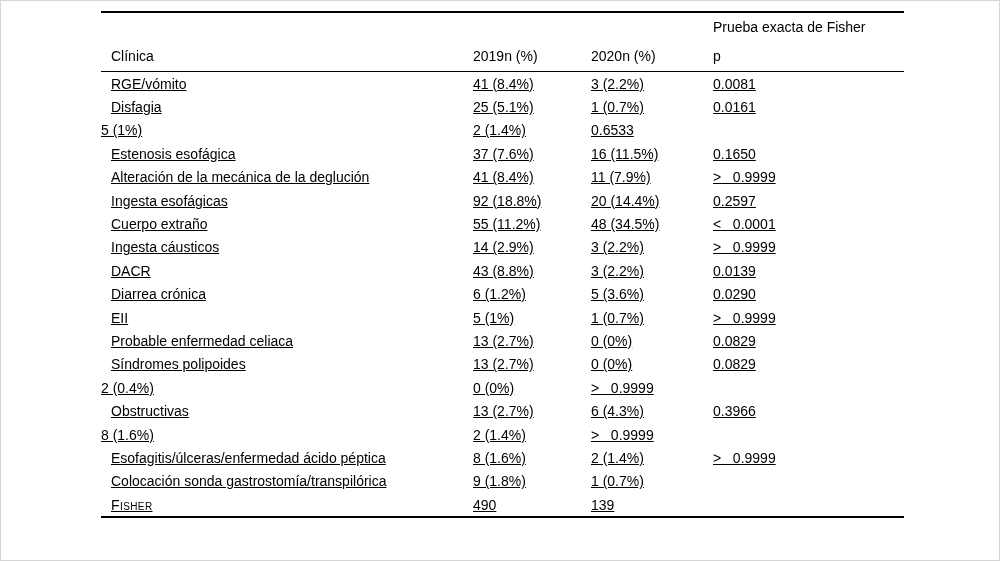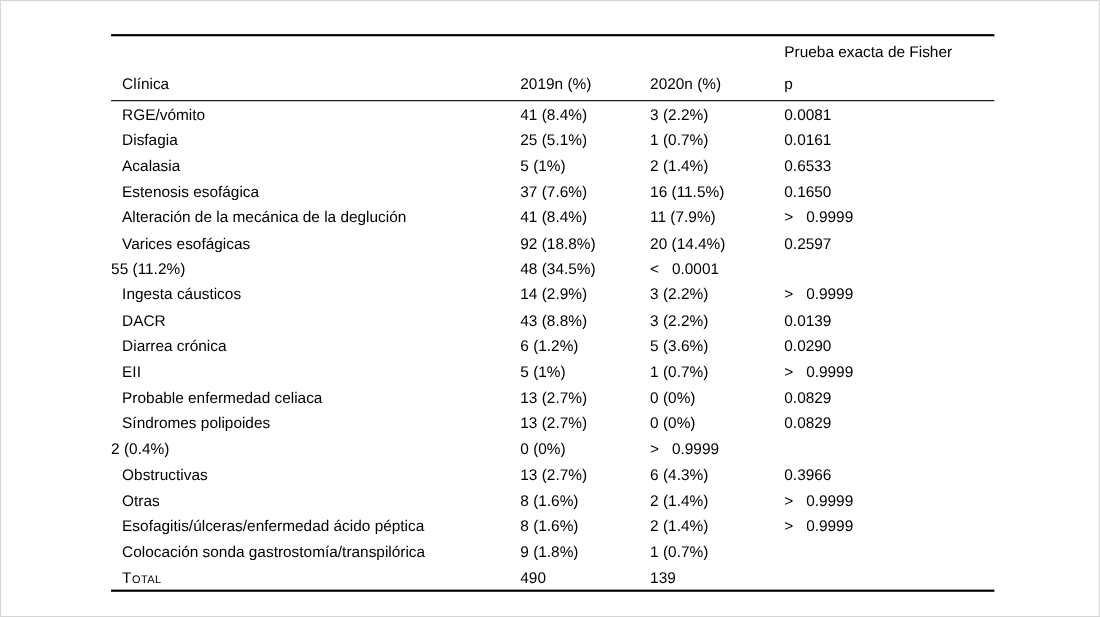--- a/index.html
+++ b/index.html
@@ -14,31 +14,31 @@
   }
   .frame {
     position: relative;
     width: 1000px; height: 561px;
     background: #ffffff;
     border: 1px solid #d6d6d6;
     overflow: hidden;
   }
   .table-wrap {
     position: absolute;
-    left: 100px; top: 30px;
+    left: 100px; top: 10px;
     width: 803px;
   }
   .rule { height: 1.5px; background: #000000; }
   .hrow, .row {
     display: grid;
     grid-template-columns: 372px 118px 122px 1fr;
     align-items: center;
   }
   .hrow { height: 29px; }
-  .row { height: 23.4px; }
+  .row { height: 23.4px; text-decoration: underline; }
   .cell { white-space: nowrap; overflow: hidden; }
   .cell.c1 { padding-left: 10px; }
   .p-cell { white-space: pre; }
   .total-row .c1 { font-variant: small-caps; letter-spacing: 0.4px; }
 </style>
 </head>
 <body>
 
 <div class="frame">
   <div class="table-wrap">
@@ -68,44 +68,44 @@
     <div class="cell c3">3 (2.2%)</div>
     <div class="cell c4 p-cell">0.0081</div>
   </div>
         <div class="row">
     <div class="cell c1">Disfagia</div>
     <div class="cell c2">25 (5.1%)</div>
     <div class="cell c3">1 (0.7%)</div>
     <div class="cell c4 p-cell">0.0161</div>
   </div>
         <div class="row">
-    <div class="cell c1">Acalasia</div>
     <div class="cell c2">5 (1%)</div>
     <div class="cell c3">2 (1.4%)</div>
     <div class="cell c4 p-cell">0.6533</div>
   </div>
         <div class="row">
     <div class="cell c1">Estenosis esofágica</div>
     <div class="cell c2">37 (7.6%)</div>
     <div class="cell c3">16 (11.5%)</div>
     <div class="cell c4 p-cell">0.1650</div>
   </div>
         <div class="row">
     <div class="cell c1">Alteración de la mecánica de la deglución</div>
     <div class="cell c2">41 (8.4%)</div>
     <div class="cell c3">11 (7.9%)</div>
     <div class="cell c4 p-cell">&gt;   0.9999</div>
   </div>
         <div class="row">
-    <div class="cell c1">Varices esofágicas</div>
+    <div class="cell c1">Ingesta esofágicas</div>
     <div class="cell c2">92 (18.8%)</div>
     <div class="cell c3">20 (14.4%)</div>
     <div class="cell c4 p-cell">0.2597</div>
   </div>
         <div class="row">
+    <div class="cell c1">Cuerpo extraño</div>
     <div class="cell c2">55 (11.2%)</div>
     <div class="cell c3">48 (34.5%)</div>
     <div class="cell c4 p-cell">&lt;   0.0001</div>
   </div>
         <div class="row">
     <div class="cell c1">Ingesta cáusticos</div>
     <div class="cell c2">14 (2.9%)</div>
     <div class="cell c3">3 (2.2%)</div>
     <div class="cell c4 p-cell">&gt;   0.9999</div>
   </div>
@@ -144,38 +144,37 @@
     <div class="cell c3">0 (0%)</div>
     <div class="cell c4 p-cell">&gt;   0.9999</div>
   </div>
         <div class="row">
     <div class="cell c1">Obstructivas</div>
     <div class="cell c2">13 (2.7%)</div>
     <div class="cell c3">6 (4.3%)</div>
     <div class="cell c4 p-cell">0.3966</div>
   </div>
         <div class="row">
-    <div class="cell c1">Otras</div>
     <div class="cell c2">8 (1.6%)</div>
     <div class="cell c3">2 (1.4%)</div>
     <div class="cell c4 p-cell">&gt;   0.9999</div>
   </div>
         <div class="row">
     <div class="cell c1">Esofagitis/úlceras/enfermedad ácido péptica</div>
     <div class="cell c2">8 (1.6%)</div>
     <div class="cell c3">2 (1.4%)</div>
     <div class="cell c4 p-cell">&gt;   0.9999</div>
   </div>
         <div class="row">
     <div class="cell c1">Colocación sonda gastrostomía/transpilórica</div>
     <div class="cell c2">9 (1.8%)</div>
     <div class="cell c3">1 (0.7%)</div>
   </div>
         <div class="row total-row">
-    <div class="cell c1">Total</div>
+    <div class="cell c1">Fisher</div>
     <div class="cell c2">490</div>
     <div class="cell c3">139</div>
     <div class="cell c4 p-cell"></div>
   </div>
       </div>
 
     <div class="rule"></div>
 
   </div>
 </div>

